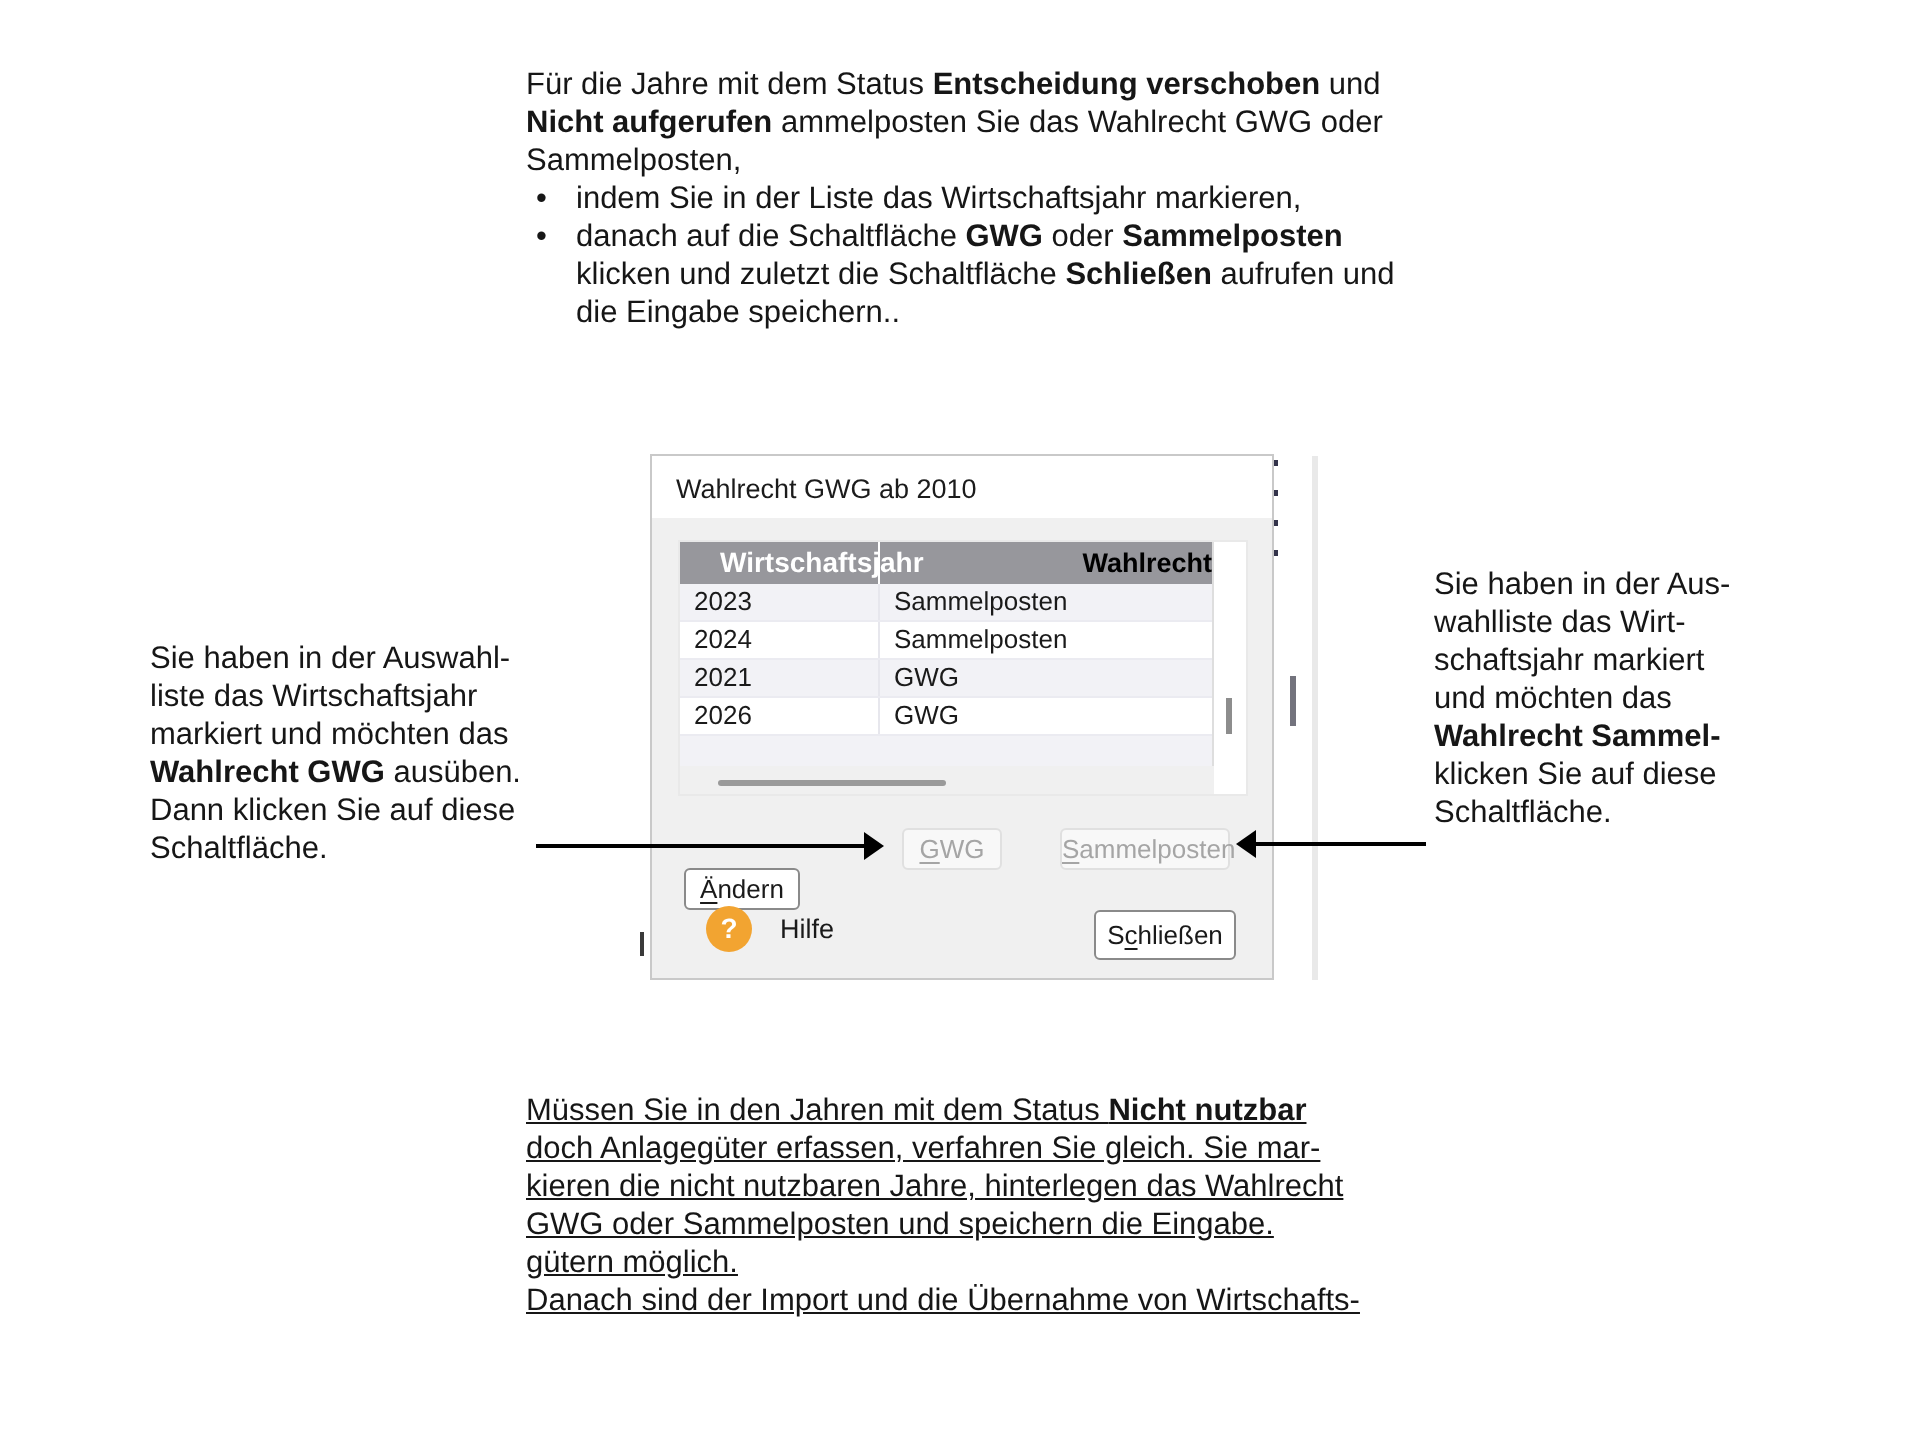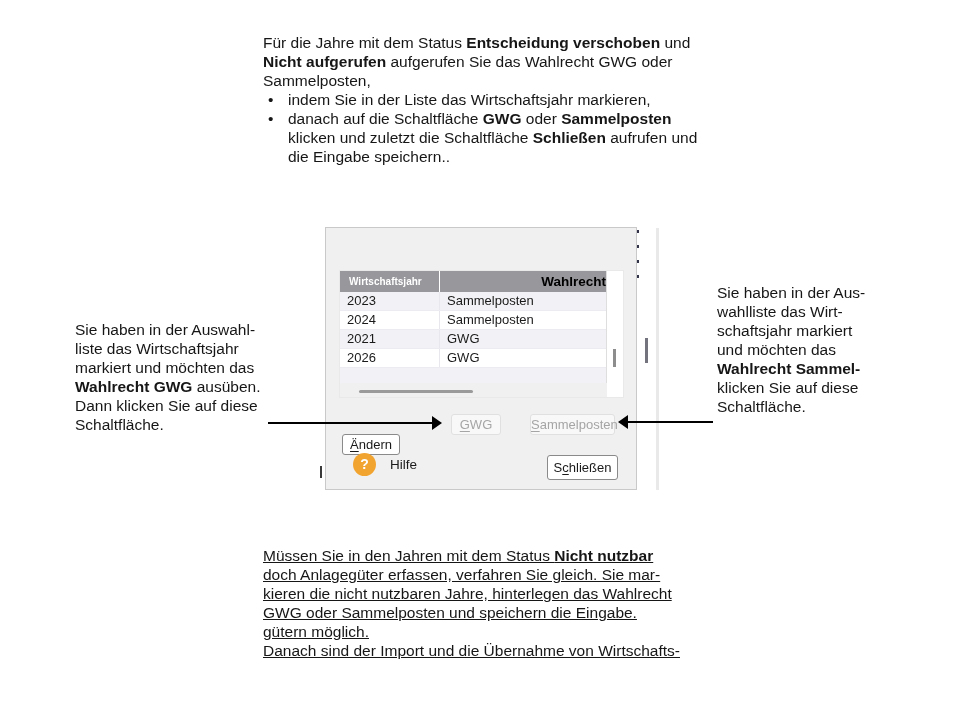--- a/index.html
+++ b/index.html
@@ -15,22 +15,22 @@
   
   #dialog{position:absolute;left:325px;top:227px;width:312px;height:263px;
           background:#f0f0f0;border:1px solid #c9c9c9;box-sizing:border-box;}
   .dlg-title{position:absolute;left:0;top:0;right:0;height:31px;background:#ffffff;
              font-size:13.5px;color:#1b1b1b;padding:9px 0 0 12px;box-sizing:border-box;}
   .tbl-frame{position:absolute;left:13px;top:42px;width:285px;height:128px;
              background:#f0f0f0;border:1px solid #e9e9e9;box-sizing:border-box;}
   .grid{position:absolute;left:0;top:0;width:267px;height:112px;background:#ffffff;
         border-right:1px solid #dedede;box-sizing:border-box;overflow:hidden;}
   .thead{display:flex;height:21px;background:#97979c;}
-  .th1{width:100px;padding-left:9px;box-sizing:border-box;color:#fff;font-weight:bold;
-       font-size:10px;line-height:21px;border-right:1px solid #ffffff;}
+  .th1{width:100px;padding-left:20px;box-sizing:border-box;color:#fff;font-weight:bold;
+       font-size:14px;line-height:21px;border-right:1px solid #ffffff;}
   .th2{flex:1;text-align:right;color:#000000;font-weight:bold;font-size:13.5px;line-height:21px;}
   .trow{display:flex;height:19px;font-size:13px;line-height:18px;border-bottom:1px solid #ebebf1;
         box-sizing:border-box;background:#ffffff;}
   .trow.alt{background:#f2f2f6;}
   .td1{width:100px;padding-left:7px;box-sizing:border-box;border-right:1px solid #e7e7ed;}
   .td2{flex:1;padding-left:7px;}
   .empty-strip{height:15px;background:#f2f2f6;}
   .vtrack{position:absolute;right:0;top:0;width:16px;height:126px;background:#ffffff;}
   .vthumb{position:absolute;left:6px;top:78px;width:3px;height:18px;background:#8d8d8d;}
   .hthumb{position:absolute;left:19px;bottom:4px;width:114px;height:3px;background:#9a9a9a;border-radius:2px;}
@@ -66,21 +66,21 @@
   #artifact-edge-line{position:absolute;left:656px;top:228px;width:3px;height:262px;background:#e9e9e9;}
   #artifact-dash-left{position:absolute;left:320px;top:466px;width:2px;height:12px;background:#3a3a3a;}
 </style>
 </head>
 <body>
 
 <div id="canvas">
 
   <div class="note" style="left:263px;top:33px;">
     <div class="line"><span>Für die Jahre mit dem Status </span><span class="b">Entscheidung verschoben</span><span> und</span></div>
-    <div class="line"><span class="b">Nicht aufgerufen</span><span> aufgerufen Sie das Wahlrecht GWG oder</span></div>
+    <div class="line"><span class="b">Nicht aufgerufen</span><span> ammelposten Sie das Wahlrecht GWG oder</span></div>
     <div class="line"><span>Sammelposten,</span></div>
     <div class="bline">
         <span class="bullet">•</span>
         <span>indem Sie in der Liste das Wirtschaftsjahr markieren,</span>
       </div>
     <div class="bline">
         <span class="bullet">•</span>
         <span><span>danach auf die Schaltfläche </span><span class="b">GWG</span><span> oder </span><span class="b">Sammelposten</span></span>
       </div>
     <div class="line bcont"><span>klicken und zuletzt die Schaltfläche </span><span class="b">Schließen</span><span> aufrufen und</span></div>
@@ -109,20 +109,21 @@
   <div class="note" style="left:263px;top:546px;text-decoration:underline;">
     <div class="line"><span>Müssen Sie in den Jahren mit dem Status </span><span class="b">Nicht nutzbar</span></div>
     <div class="line">doch Anlagegüter erfassen, verfahren Sie gleich. Sie mar-</div>
     <div class="line">kieren die nicht nutzbaren Jahre, hinterlegen das Wahlrecht</div>
     <div class="line">GWG oder Sammelposten und speichern die Eingabe.</div>
     <div class="line">gütern möglich.</div>
     <div class="line">Danach sind der Import und die Übernahme von Wirtschafts-</div>
   </div>
 
   <div id="dialog">
+    <div class="dlg-title">Wahlrecht GWG ab 2010</div>
 
     <div class="tbl-frame">
       <div class="grid">
         <div class="thead">
           <div class="th1">Wirtschaftsjahr</div>
           <div class="th2">Wahlrecht</div>
         </div>
         <div class="trow alt">
           <div class="td1">2023</div>
           <div class="td2">Sammelposten</div>

